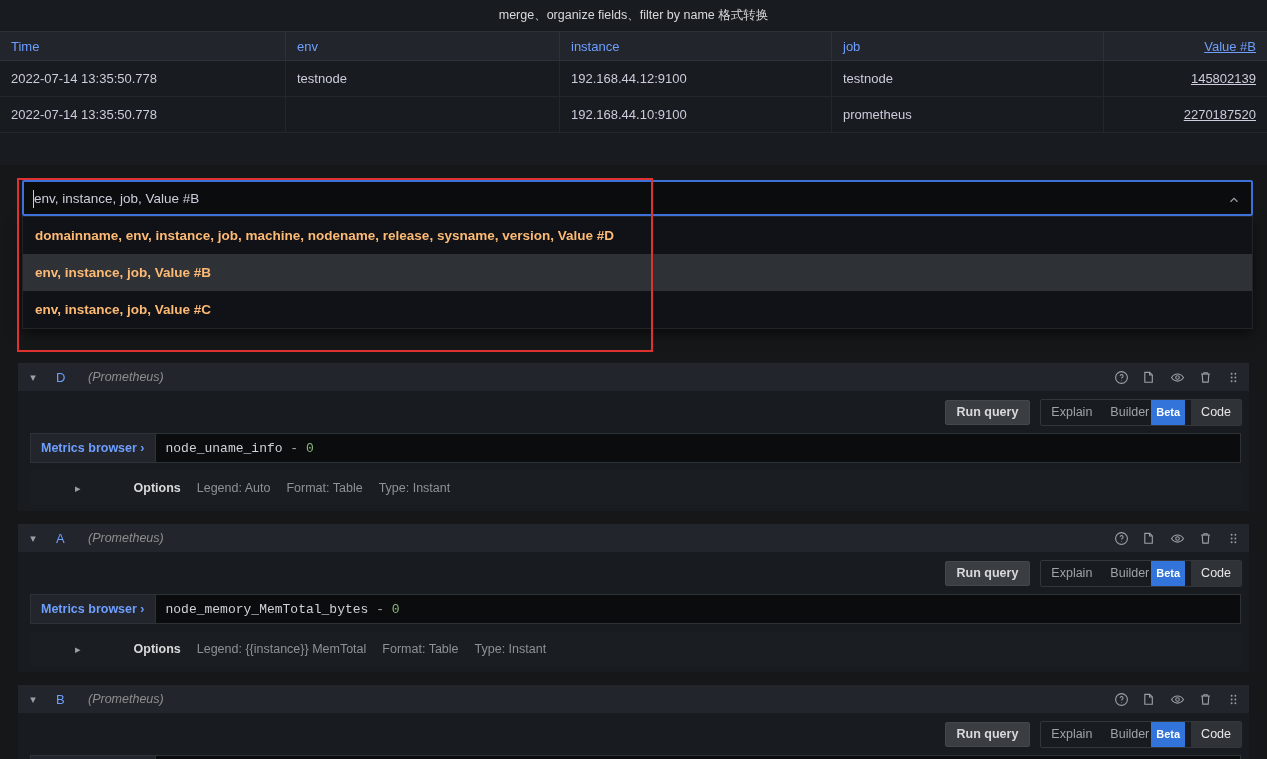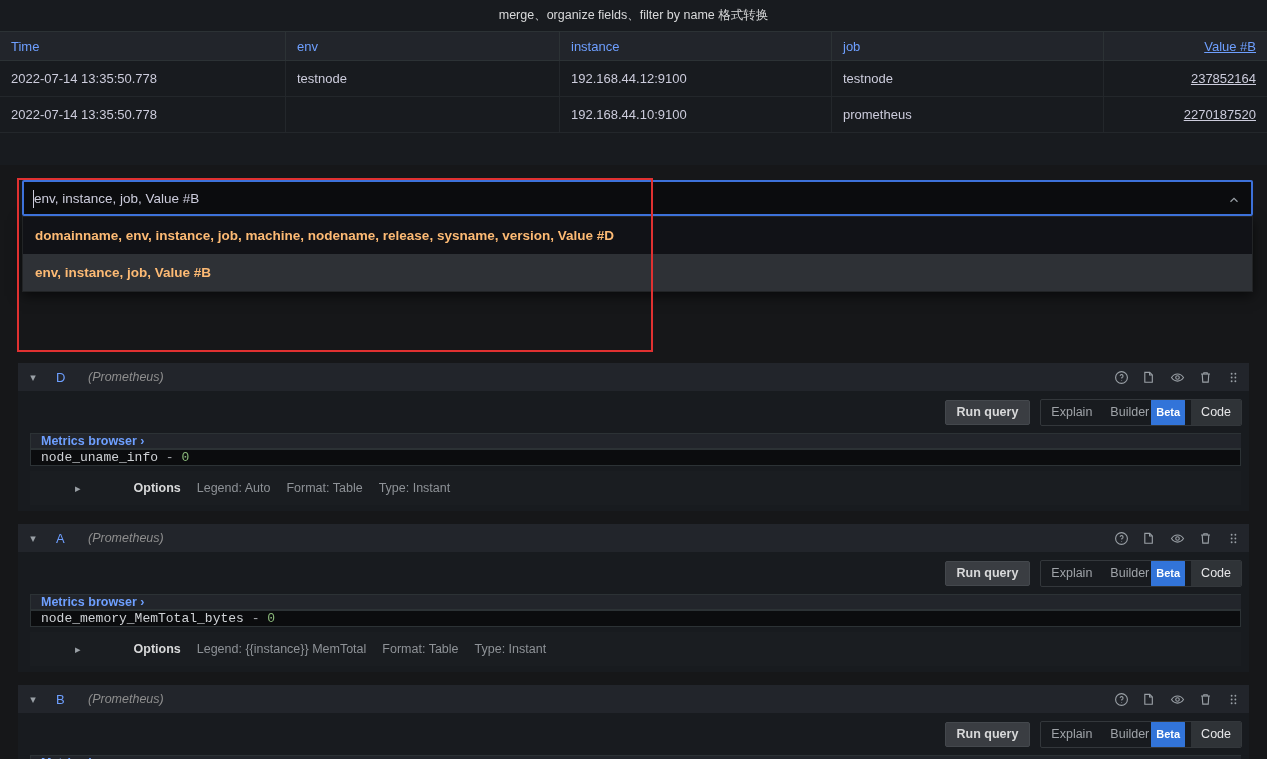--- a/index.html
+++ b/index.html
@@ -242,21 +242,20 @@
     gap: 4px;
     padding: 0 6px 0 8px;
     line-height: 25px;
   }
 
   .q-exprline {
     display: flex;
     margin: 0 8px 0 12px;
     height: 30px;
     align-items: stretch;
-    flex-direction: column;
   }
   .metrics-browser {
     background: #22252b;
     color: #6e9fff;
     font-size: 12.5px;
     font-weight: 600;
     display: flex;
     align-items: center;
     padding: 0 10px;
     white-space: nowrap;
@@ -307,36 +306,37 @@
         <th style="width:249px">job</th>
         <th class="num">Value #B</th>
       </tr>
     </thead>
     <tbody>
       <tr>
         <td>2022-07-14 13:35:50.778</td>
         <td>testnode</td>
         <td>192.168.44.12:9100</td>
         <td>testnode</td>
-        <td class="num">237852164</td>
+        <td class="num">145802139</td>
       </tr>
       <tr>
         <td>2022-07-14 13:35:50.778</td>
         <td></td>
         <td>192.168.44.10:9100</td>
         <td>prometheus</td>
         <td class="num">2270187520</td>
       </tr>
     </tbody>
   </table>
 </div>
 
 <div id="dropdown">
   <div class="dd-item">domainname, env, instance, job, machine, nodename, release, sysname, version, Value #D</div>
   <div class="dd-item selected">env, instance, job, Value #B</div>
+  <div class="dd-item">env, instance, job, Value #C</div>
 </div>
 
 <div id="select-wrap">
   <div id="select-cursor"></div>
   <div id="select-value">env, instance, job, Value #B</div>
   <div id="select-caret">
     <svg width="14" height="14" viewBox="0 0 16 16" fill="none" stroke="currentColor" stroke-width="1.4">
       <path d="M4 10 L8 6 L12 10"></path>
     </svg>
   </div>

